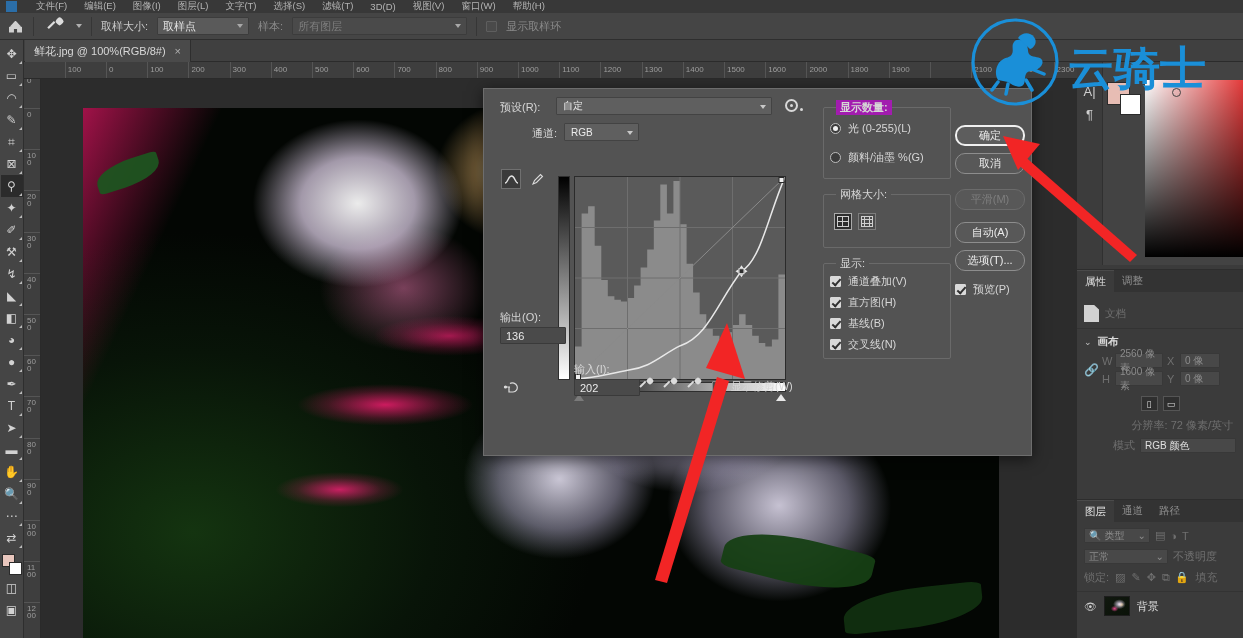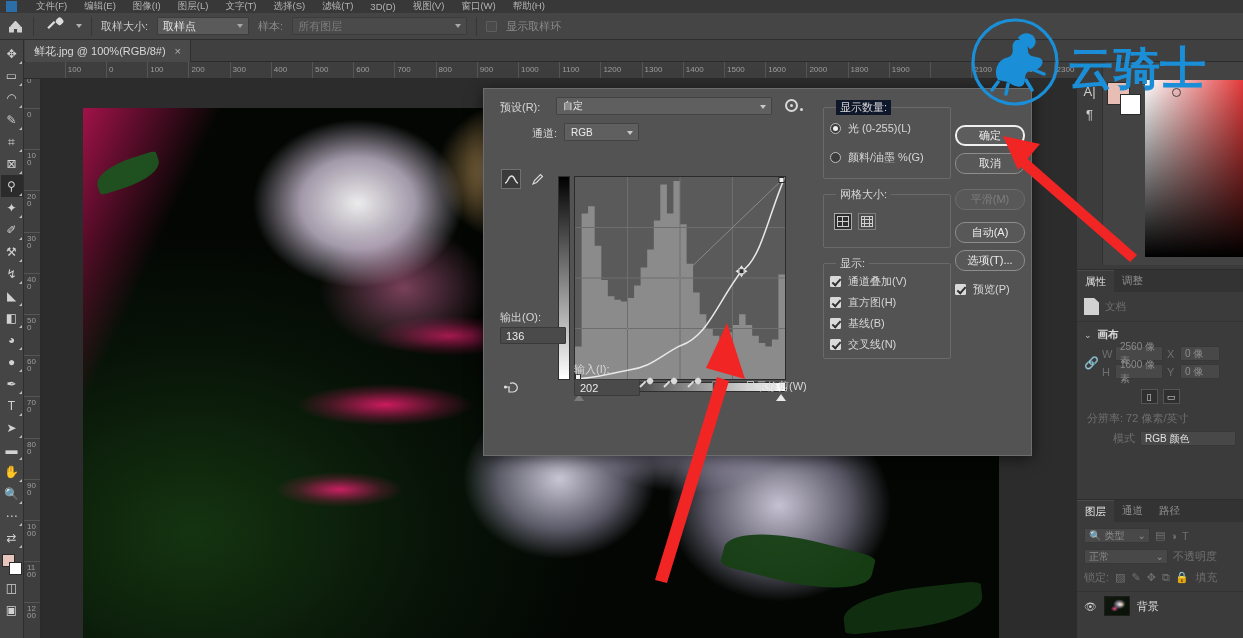--- a/index.html
+++ b/index.html
@@ -507,21 +507,21 @@
       <div class="cp-field">
         <div class="cp-cursor"></div>
       </div>
     </div>
 
     <div class="proppanel">
       <div class="ptabs">
         <div class="ptab act">属性</div>
         <div class="ptab">调整</div>
       </div>
-      <div class="prow" style="border-bottom:1px solid #333;padding:6px 7px;">
+      <div class="prow" style="border-bottom:1px solid #333;padding:6px 7px;margin-top:7px;">
         <div class="docicon"></div>
         <span class="ghost">文档</span>
       </div>
       <div class="prow" style="padding:6px 7px 2px;">
         <span style="color:#c0c0c0;font-size:9px;">⌄</span>
         <span style="color:#dcdcdc;font-weight:bold;">画布</span>
       </div>
       <div style="display:flex;align-items:center;padding:2px 7px;gap:4px;">
         <span style="color:#9a9a9a;font-size:12px;width:14px;text-align:center;">🔗</span>
         <div style="flex:1;">
@@ -536,21 +536,21 @@
             <div class="fieldbox" style="width:48px;">1600 像素</div>
             <span class="ghost" style="width:9px;">Y</span>
             <div class="fieldbox" style="width:40px;">0 像</div>
           </div>
         </div>
       </div>
       <div style="display:flex;justify-content:center;gap:5px;padding:8px 0 4px;">
         <div class="sqbtn">▯</div>
         <div class="sqbtn">▭</div>
       </div>
-      <div style="padding:3px 10px 5px;" class="ghost">分辨率: 72 像素/英寸</div>
+      <div style="text-align:right;padding:3px 10px 5px;" class="ghost">分辨率: 72 像素/英寸</div>
       <div style="display:flex;align-items:center;gap:5px;padding:0 7px;justify-content:flex-end;">
         <span class="ghost">模式</span>
         <div class="fieldbox" style="width:96px;color:#e0e0e0;">RGB 颜色</div>
       </div>
     </div>
 
     <div class="layerpanel">
       <div class="ptabs">
         <div class="ptab act">图层</div>
         <div class="ptab">通道</div>
@@ -673,27 +673,27 @@
         </div>
       <div style="position:absolute;left:179px;top:289px;" class="eyedrop">
           <div class="stem"></div>
           <div class="bulb"></div>
         </div>
       <div style="position:absolute;left:203px;top:289px;" class="eyedrop">
           <div class="stem"></div>
           <div class="bulb"></div>
         </div>
 
-      <div style="position:absolute;left:228px;top:290px;display:flex;align-items:center;gap:22px;">
+      <div style="position:absolute;left:228px;top:290px;display:flex;align-items:center;gap:8px;">
         <div class="cbx"></div>
         <span class="lbl">显示修剪(W)</span>
       </div>
 
       <div class="group-box" style="left:339px;top:18px;width:128px;height:72px;"></div>
-      <div style="position:absolute;left:352px;top:11px;background:#0f172a;padding:0 4px;" class="lbl">显示数量:</div>
+      <div style="position:absolute;left:352px;top:11px;background:#a21caf;padding:0 4px;font-weight:bold;" class="lbl">显示数量:</div>
       <div style="position:absolute;left:346px;top:32px;display:flex;align-items:center;gap:7px;">
         <div class="radio on"></div>
         <span class="lbl">光 (0-255)(L)</span>
       </div>
       <div style="position:absolute;left:346px;top:61px;display:flex;align-items:center;gap:7px;">
         <div class="radio"></div>
         <span class="lbl">颜料/油墨 %(G)</span>
       </div>
 
       <div class="group-box" style="left:339px;top:105px;width:128px;height:54px;"></div>

